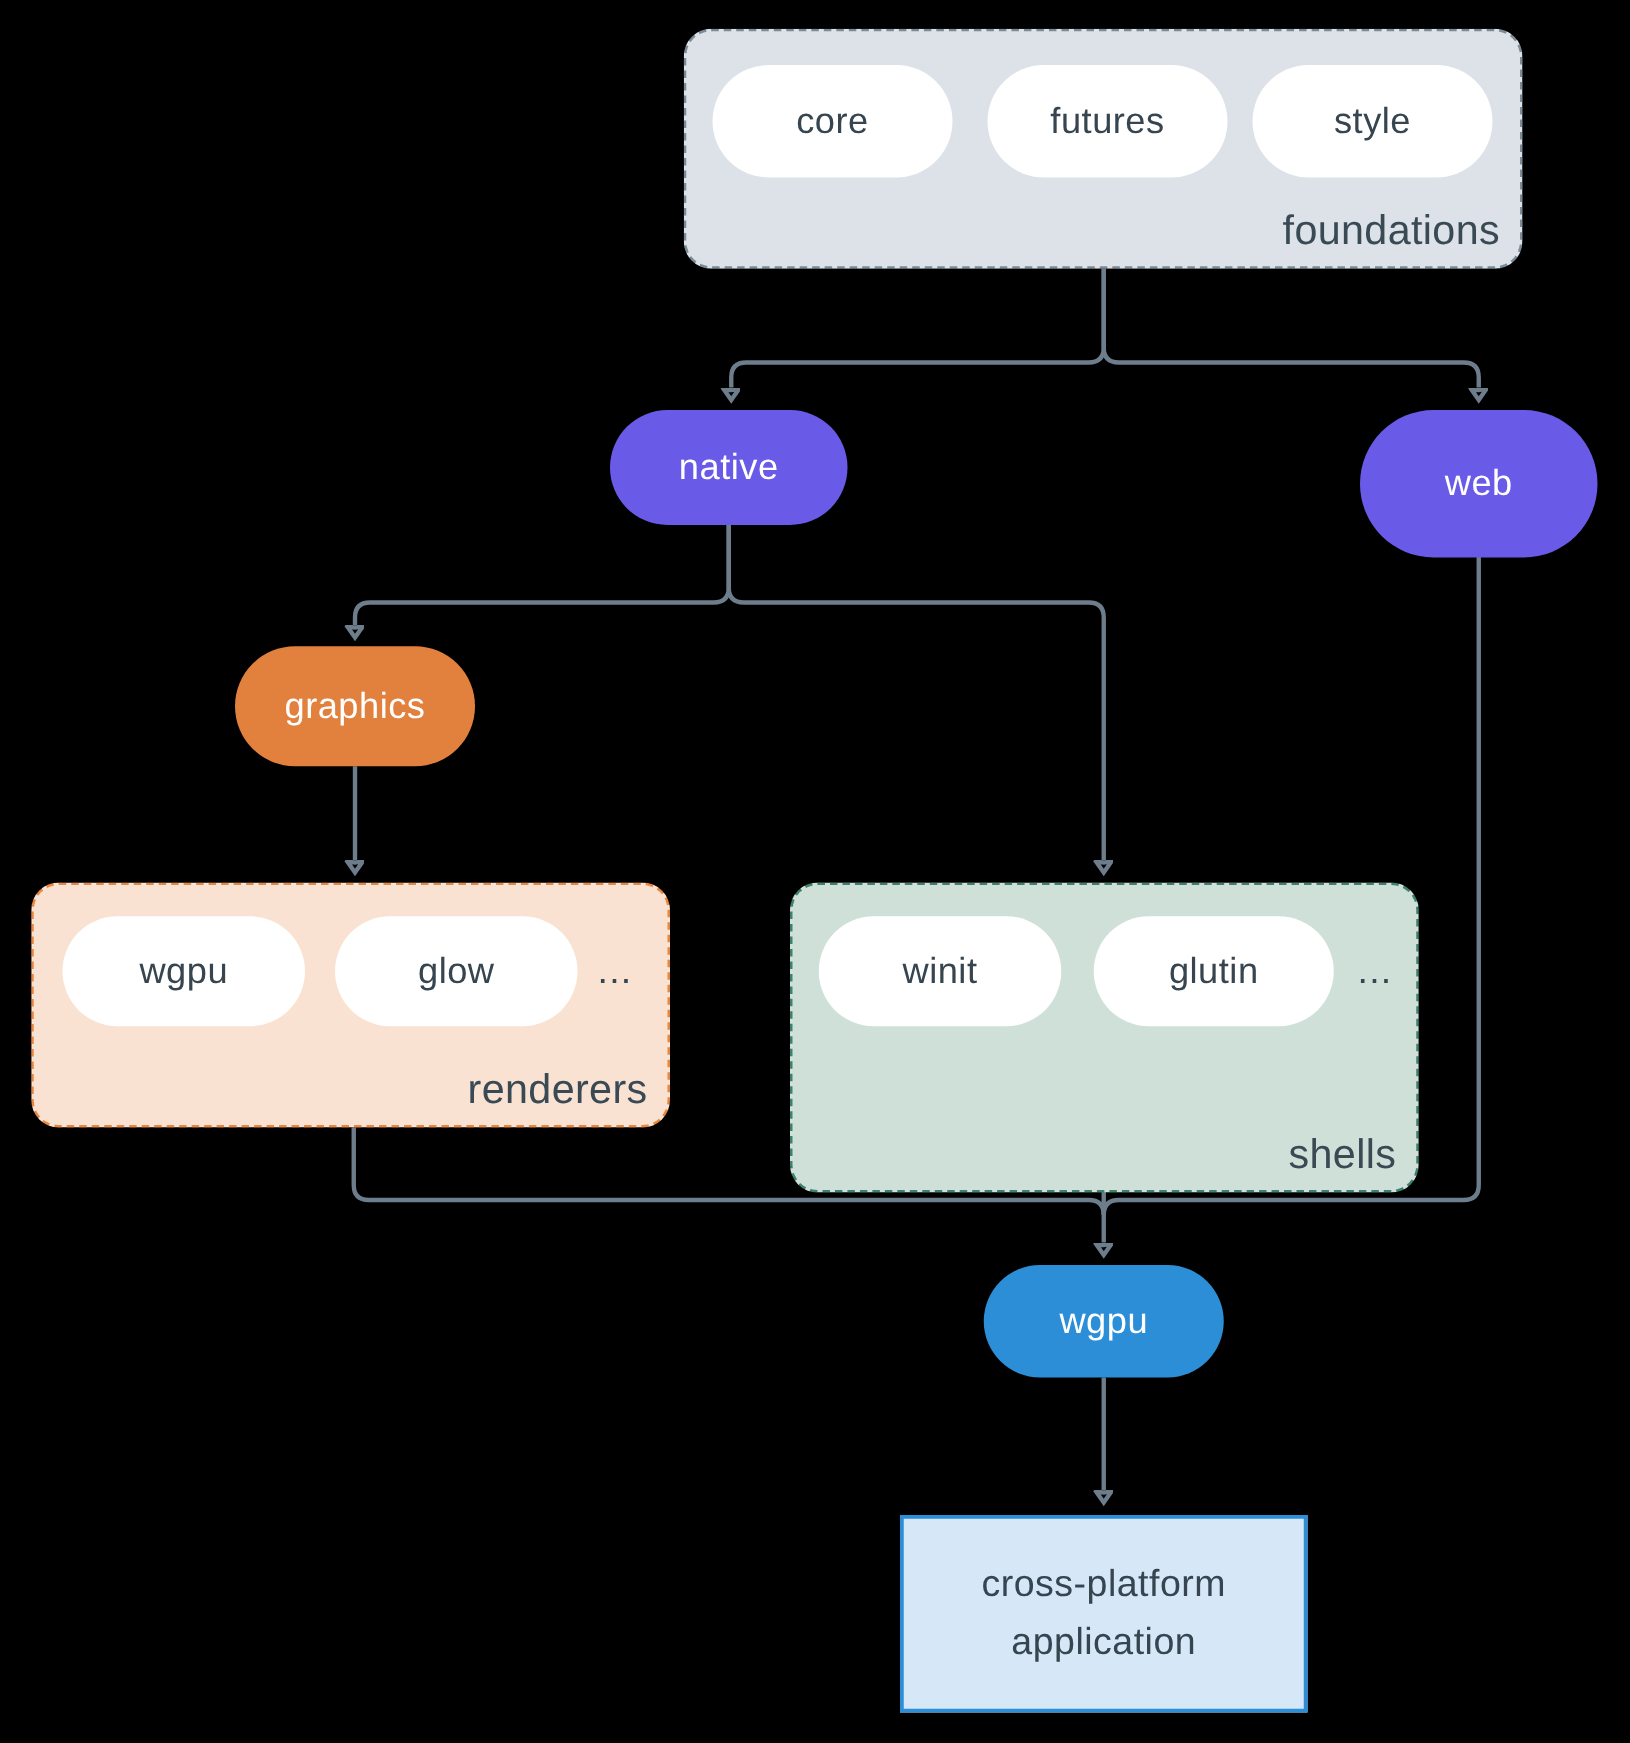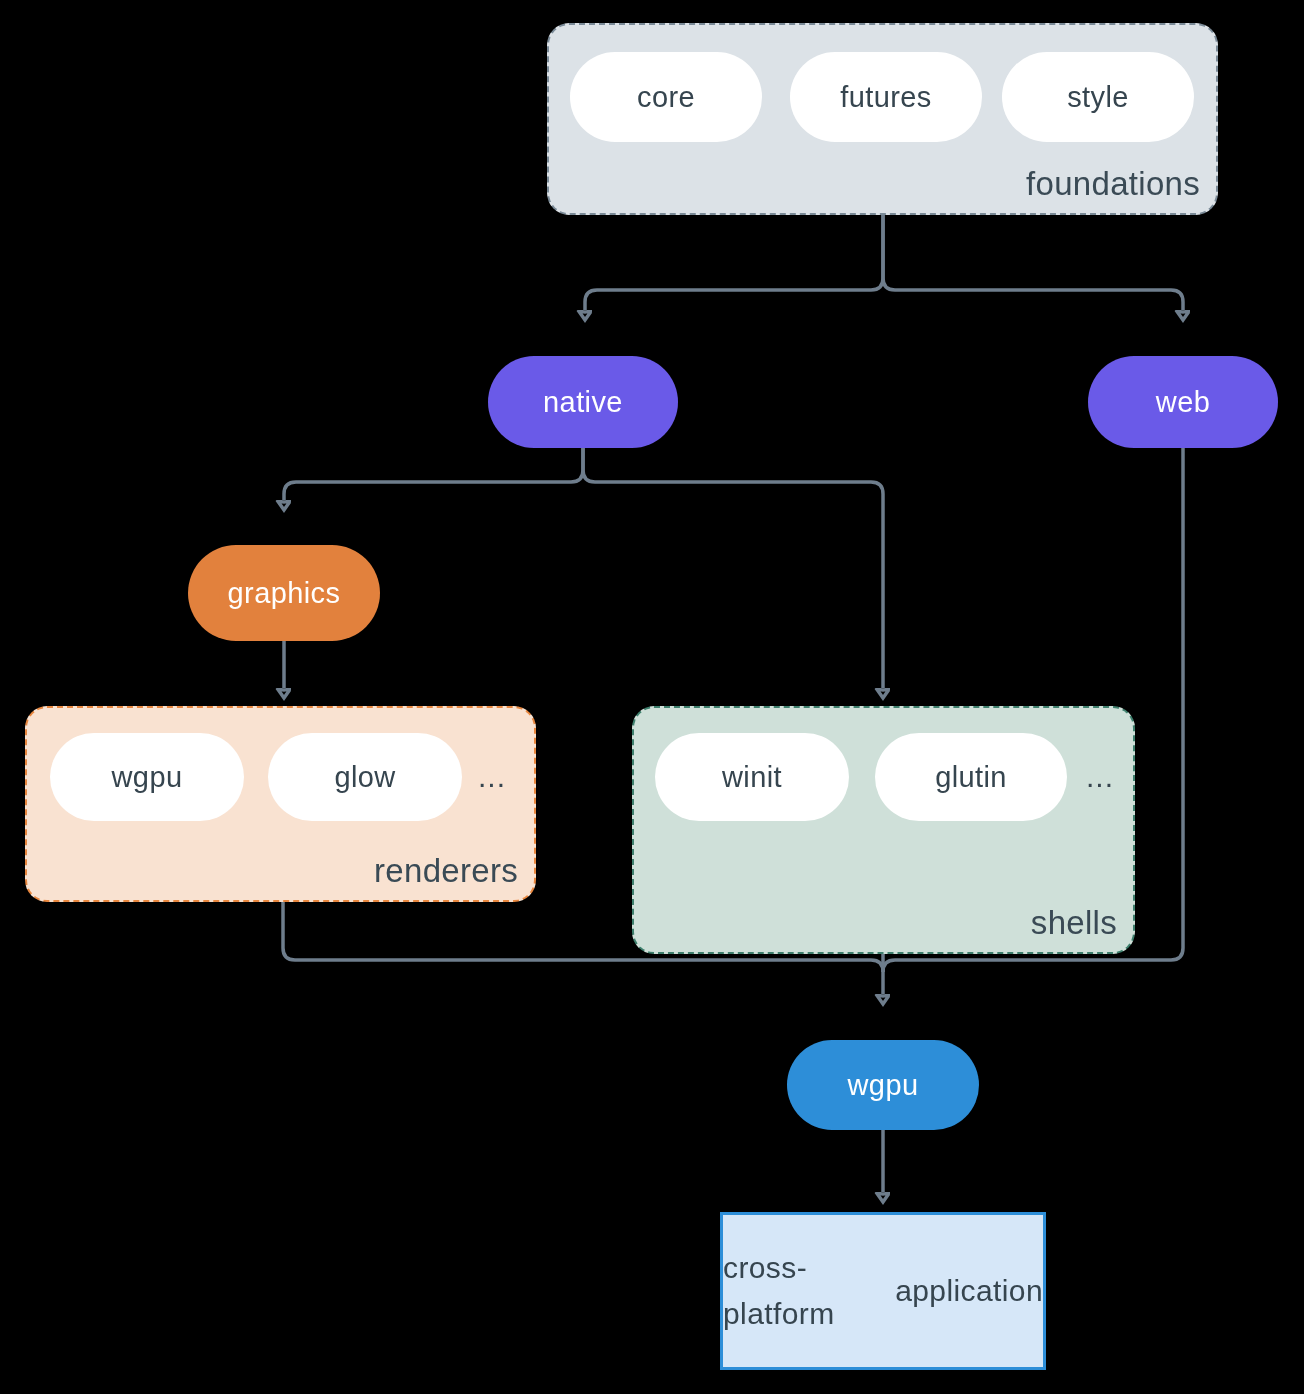--- a/index.html
+++ b/index.html
@@ -26,53 +26,53 @@
   }
   .group-label {
     position:absolute; right:16px; bottom:10px;
     font-size:33px; color:var(--label-text); letter-spacing:.3px;
   }
   .pill, .node {
     position:absolute; display:flex; align-items:center; justify-content:center;
     border-radius:999px; font-size:29px; letter-spacing:.4px;
   }
   .pill { background:var(--pill-white); color:var(--node-text-dark); }
-  .node { color:#ffffff;margin-top:28px; }
+  .node { color:#ffffff; }
   .more {
     position:absolute; display:flex; align-items:center; justify-content:center;
     font-size:30px; color:var(--node-text-dark); letter-spacing:1px;
   }
 
   #group-foundations { left:547px; top:23px; width:671px; height:192px;
     background:var(--foundations-bg); border-color:var(--foundations-border); }
   #pill-core    { left:21px;  top:27px; width:192px; height:90px; }
   #pill-futures { left:241px; top:27px; width:192px; height:90px; }
   #pill-style   { left:453px; top:27px; width:192px; height:90px; }
 
   #node-native   { left:488px;  top:328px;  width:190px; height:92px; background:var(--purple); }
-  #node-web      { left:1088px; top:328px;  width:190px; height:92px; background:var(--purple); }
+  #node-web      { left:1088px; top:328px;  width:190px; height:118px; background:var(--purple); }
   #node-graphics { left:188px;  top:517px;  width:192px; height:96px; background:var(--orange); }
   #node-iced     { left:787px;  top:1012px; width:192px; height:90px; background:var(--blue); }
 
   #group-renderers { left:25px; top:706px; width:511px; height:196px;
     background:var(--renderers-bg); border-color:var(--renderers-border); }
   #pill-wgpu { left:23px;  top:25px; width:194px; height:88px; }
   #pill-glow { left:241px; top:25px; width:194px; height:88px; }
   #renderers-more { left:433px; top:25px; width:64px; height:88px; }
 
   #group-shells { left:632px; top:706px; width:503px; height:248px;
     background:var(--shells-bg); border-color:var(--shells-border);padding-left:20px; }
   #pill-winit  { left:21px;  top:25px; width:194px; height:88px; }
   #pill-glutin { left:241px; top:25px; width:192px; height:88px; }
   #shells-more { left:436px; top:25px; width:60px; height:88px; }
 
   #node-application {
     position:absolute; left:720px; top:1212px; width:326px; height:158px;
     background:var(--app-bg); border:3px solid var(--blue); box-sizing:border-box;
-    display:flex; align-items:center; justify-content:center;
+    display:flex; flex-direction:column; align-items:center; justify-content:center;
     color:var(--node-text-dark); font-size:30px; line-height:1.55; letter-spacing:.4px;
   }
 </style>
 </head>
 <body>
 
 <div class="canvas">
 
   <svg class="edges" width="1304" height="1394" viewBox="0 0 1304 1394">
     <defs>

